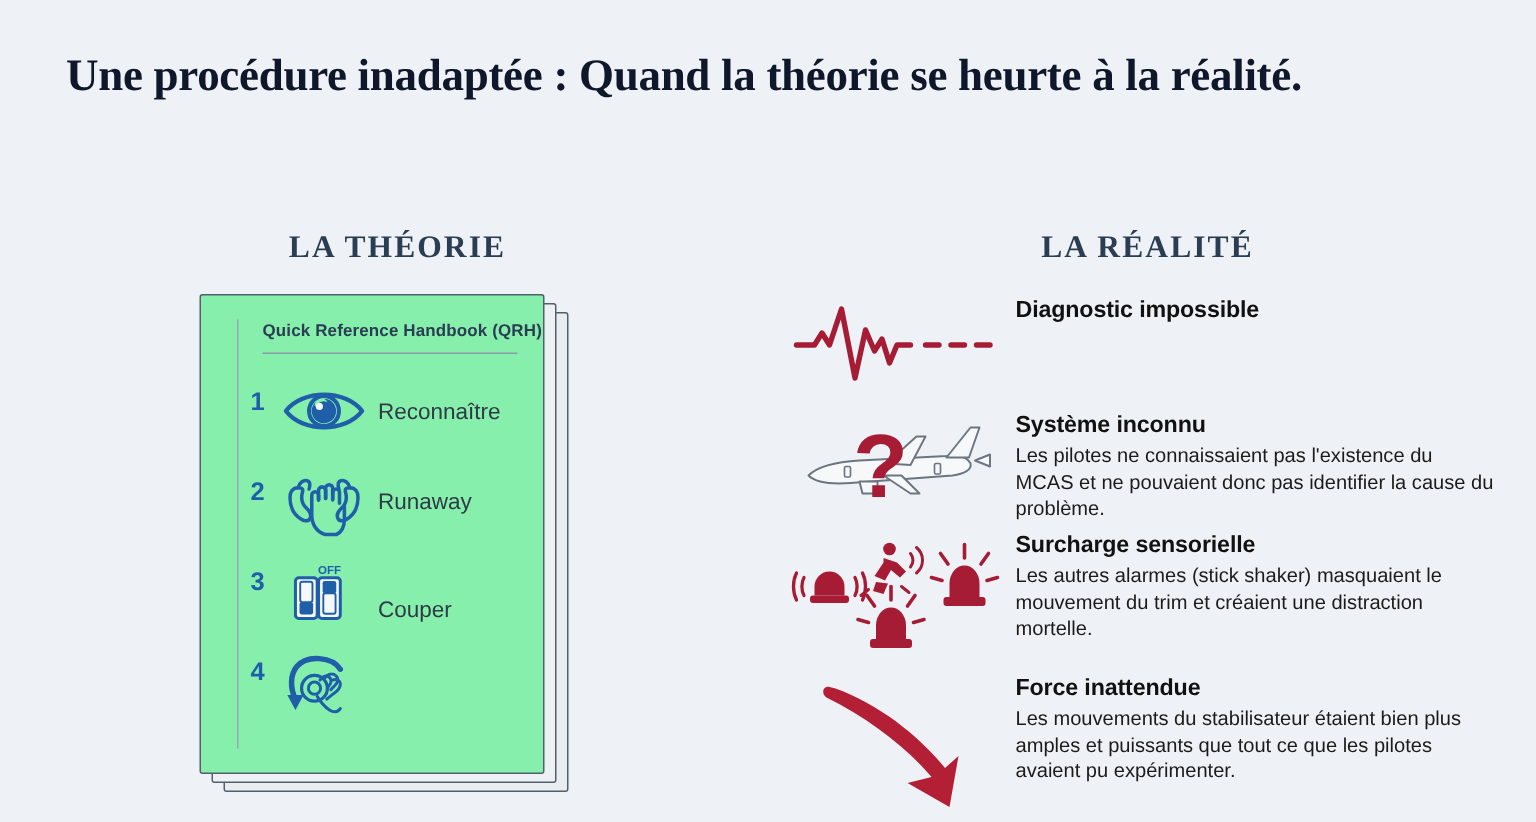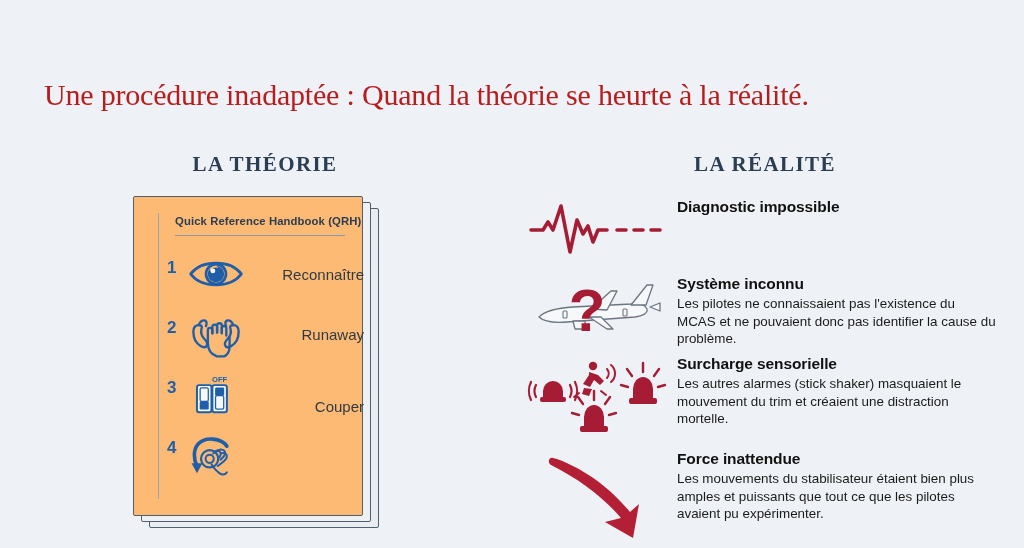--- a/index.html
+++ b/index.html
@@ -10,26 +10,25 @@
     color:#111;
     overflow:hidden;
     position:relative;
   }
   .page{position:relative;width:1024px;height:548px;}
 
   
   .title{
     position:absolute;left:44px;top:34px;width:940px;
     font-family:"Liberation Serif",serif;
-    font-weight:normal;
+    font-weight:bold;
     font-size:30px;
     letter-spacing:-0.2px;
-    color:#b91c1c;
+    color:#0f172a;
     white-space:nowrap;
-    margin-top:44px;
   }
   .subtitle{
     position:absolute;left:44px;top:88px;width:945px;
     font-size:15.5px;
     line-height:25px;
     color:#1b1b1b;
   }
 
   
   .col-head{
@@ -45,21 +44,21 @@
   #head-realite{left:640px;top:152px;width:250px;}
 
   
   .stack{position:absolute;left:133px;top:196px;width:245px;height:330px;}
   .sheet{
     position:absolute;background:#f4f6f8;
     border:1.6px solid #51606e;border-radius:2px;
   }
   .sheet.s3{left:16px;top:12px;width:228px;height:318px;background:#e9edf1;}
   .sheet.s2{left:8px;top:6px;width:228px;height:318px;background:#eef1f4;}
-  .sheet.s1{left:0px;top:0px;width:228px;height:318px;background:#fdba74;text-align:right;}
+  .sheet.s1{left:0px;top:0px;width:228px;height:318px;background:#86efac;}
 
   .card-inner{position:absolute;left:0;top:0;width:228px;height:318px;}
   .rule-vert{
     position:absolute;left:24px;top:16px;width:0;height:286px;
     border-left:1.8px solid #9aa6b2;
   }
   .qrh-title{
     position:absolute;left:41px;top:18px;width:170px;
     font-size:11.3px;font-weight:bold;color:#2b3d52;
     letter-spacing:0.1px;white-space:nowrap;

